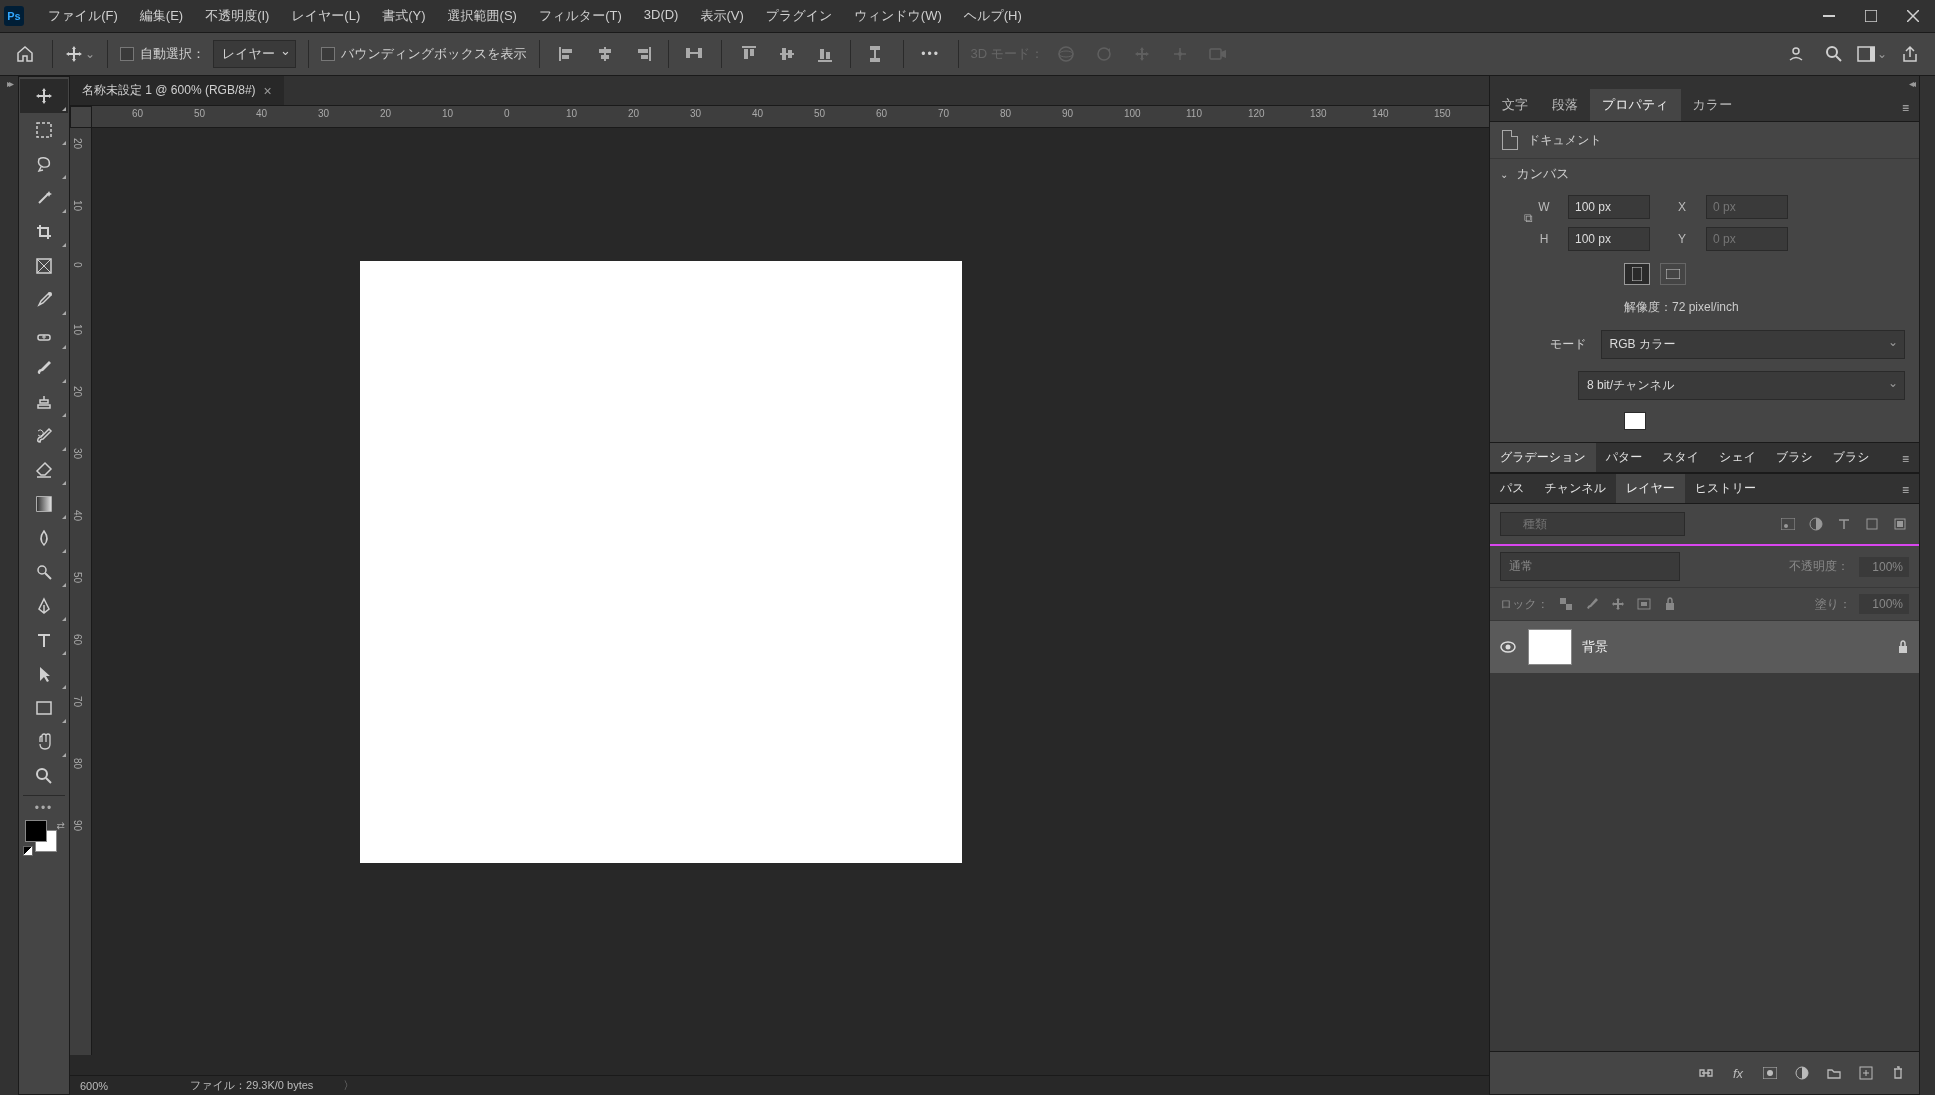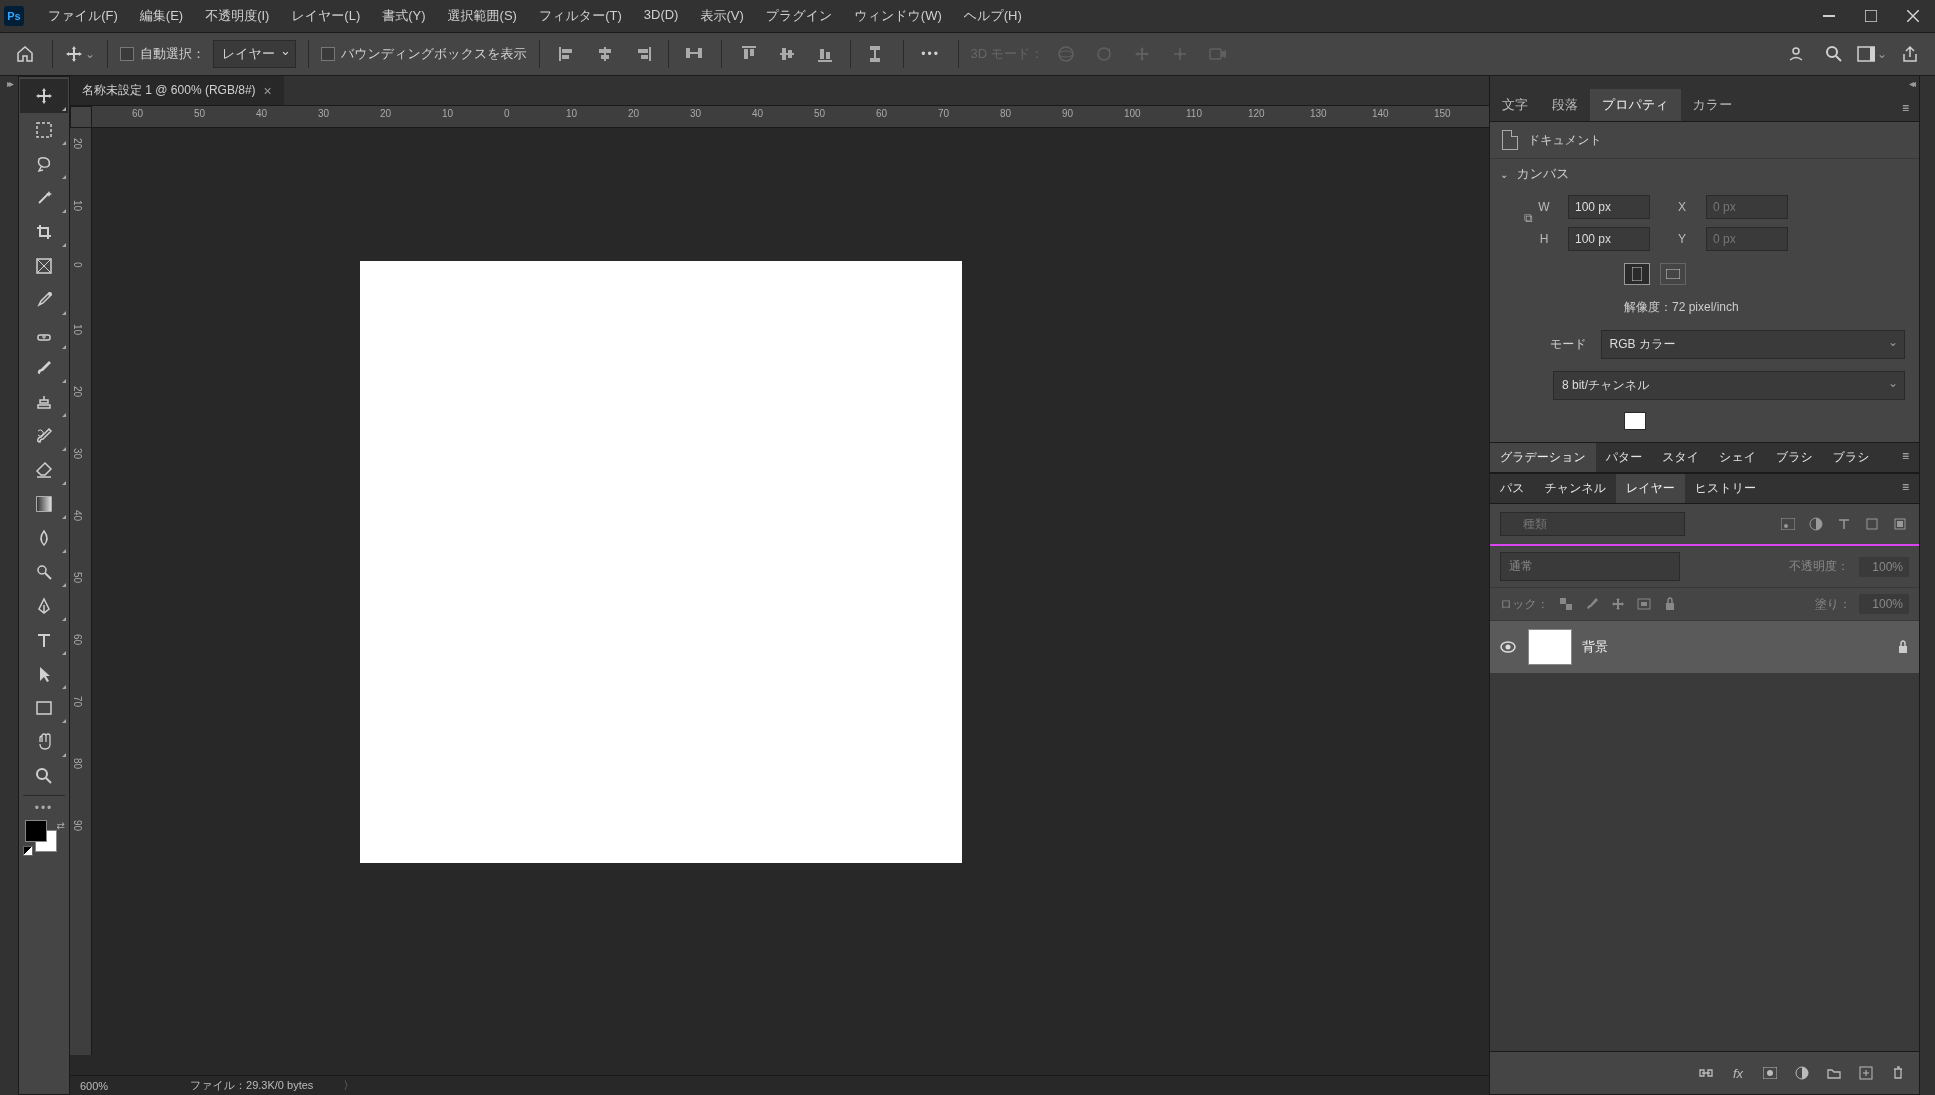--- a/index.html
+++ b/index.html
@@ -67,21 +67,21 @@
 .prop-input.dim{color:#666}
 .link-icon{position:absolute;left:34px;margin-top:4px;color:#aaa;cursor:pointer}
 .orient-row{display:flex;gap:10px;padding:6px 14px 6px 134px}
 .orient-btn{width:26px;height:22px;border:1px solid #666;display:flex;align-items:center;justify-content:center;cursor:pointer}
 .orient-btn.active{background:#2a2a2a;border-color:#999}
 .res-row{padding:8px 14px 8px 134px;font-size:12px;color:#ccc}
 .mode-row{display:flex;align-items:center;gap:14px;padding:6px 14px 6px 60px}
 .mode-select{flex:1;background:#3a3a3a;border:1px solid #2a2a2a;padding:5px 8px;color:#ddd;font-size:12px;position:relative}
 .mode-select::after{content:"⌄";position:absolute;right:6px;top:4px;color:#999}
 .color-chip{width:22px;height:18px;background:#fff;border:1px solid #2a2a2a;margin-left:134px;margin-top:6px}
-.panel-tabs2{display:flex;background:#323232;border-bottom:1px solid #1a1a1a;height:30px;align-items:flex-start;overflow:hidden}
+.panel-tabs2{display:flex;background:#323232;border-bottom:1px solid #1a1a1a;height:30px;align-items:flex-end;overflow:hidden}
 .ptab2{padding:6px 10px;font-size:12px;color:#e5e5e5;cursor:pointer;white-space:nowrap}
 .ptab2.active{background:#454545;color:#eee}
 .layer-filter{display:flex;align-items:center;gap:0;padding:8px 10px;border-bottom:2px solid #d946ef}
 .lf-search{flex:0 0 140px;background:#3a3a3a;border:1px solid #2a2a2a;padding:4px 6px 4px 22px;color:#999;font-size:12px;position:relative}
 .lf-icons{display:flex;gap:10px;margin-left:auto}
 .lf-icon{width:18px;height:18px;display:flex;align-items:center;justify-content:center;color:#999;cursor:pointer}
 .blend-row{display:flex;align-items:center;padding:6px 10px;gap:10px;border-bottom:1px solid #383838}
 .blend-select{flex:0 0 180px;background:#3a3a3a;border:1px solid #2a2a2a;padding:5px 8px;color:#888;font-size:12px}
 .opacity-label{margin-left:auto;color:#888;font-size:12px}
 .opacity-val{background:#3a3a3a;padding:3px 6px;color:#888;font-size:12px;width:50px;text-align:right}
@@ -552,21 +552,21 @@
             </svg>
           </div>
       </div>
       <div class="res-row">
         <span>解像度：</span><span>72 pixel/inch</span>
       </div>
       <div class="mode-row">
         <span>モード</span>
         <div class="mode-select"><span>RGB カラー</span></div>
       </div>
-      <div class="mode-row" style="padding-left:63px">
+      <div class="mode-row" style="padding-left:88px">
         <div class="mode-select"><span>8 bit/チャンネル</span></div>
       </div>
       <div class="color-chip"></div>
       <div style="height:12px"></div>
     </div>
 
     <div class="panel">
       <div class="panel-tabs2">
         <div class="ptab2 active">グラデーション</div>
         <div class="ptab2">パター</div>

